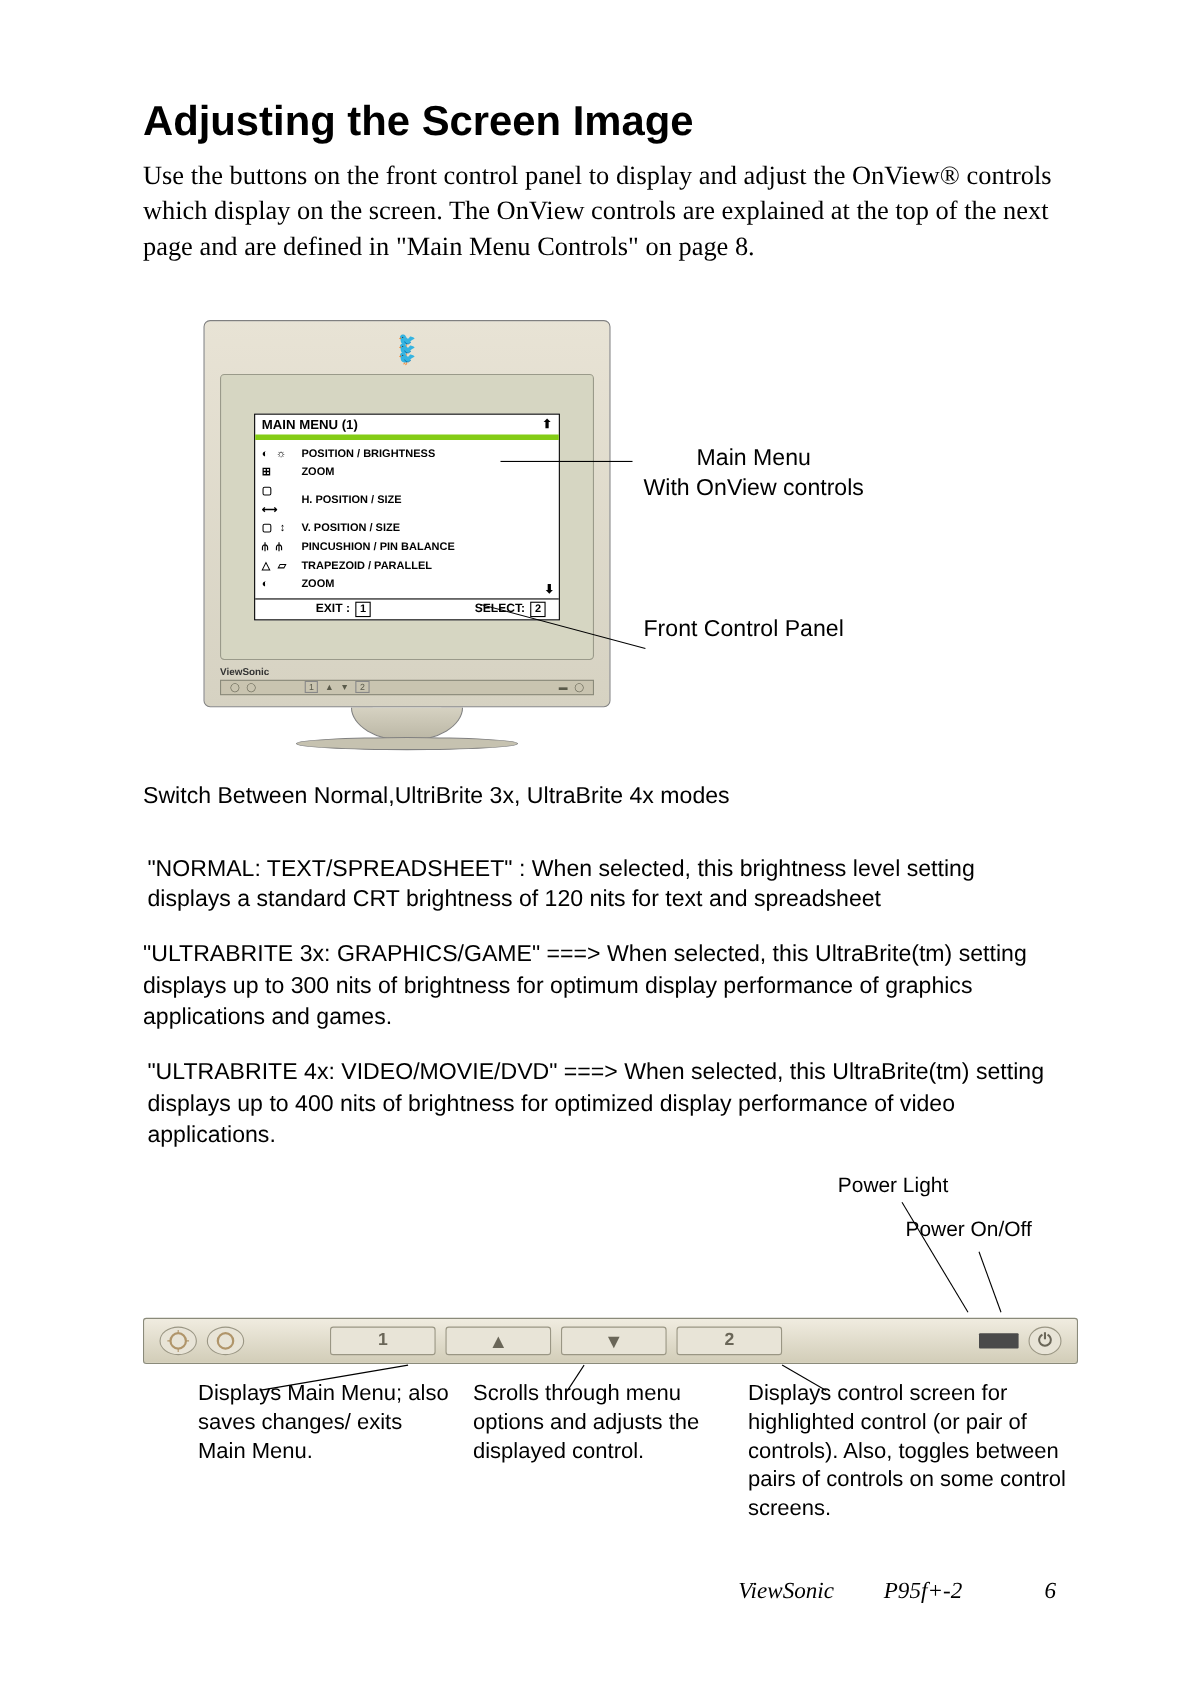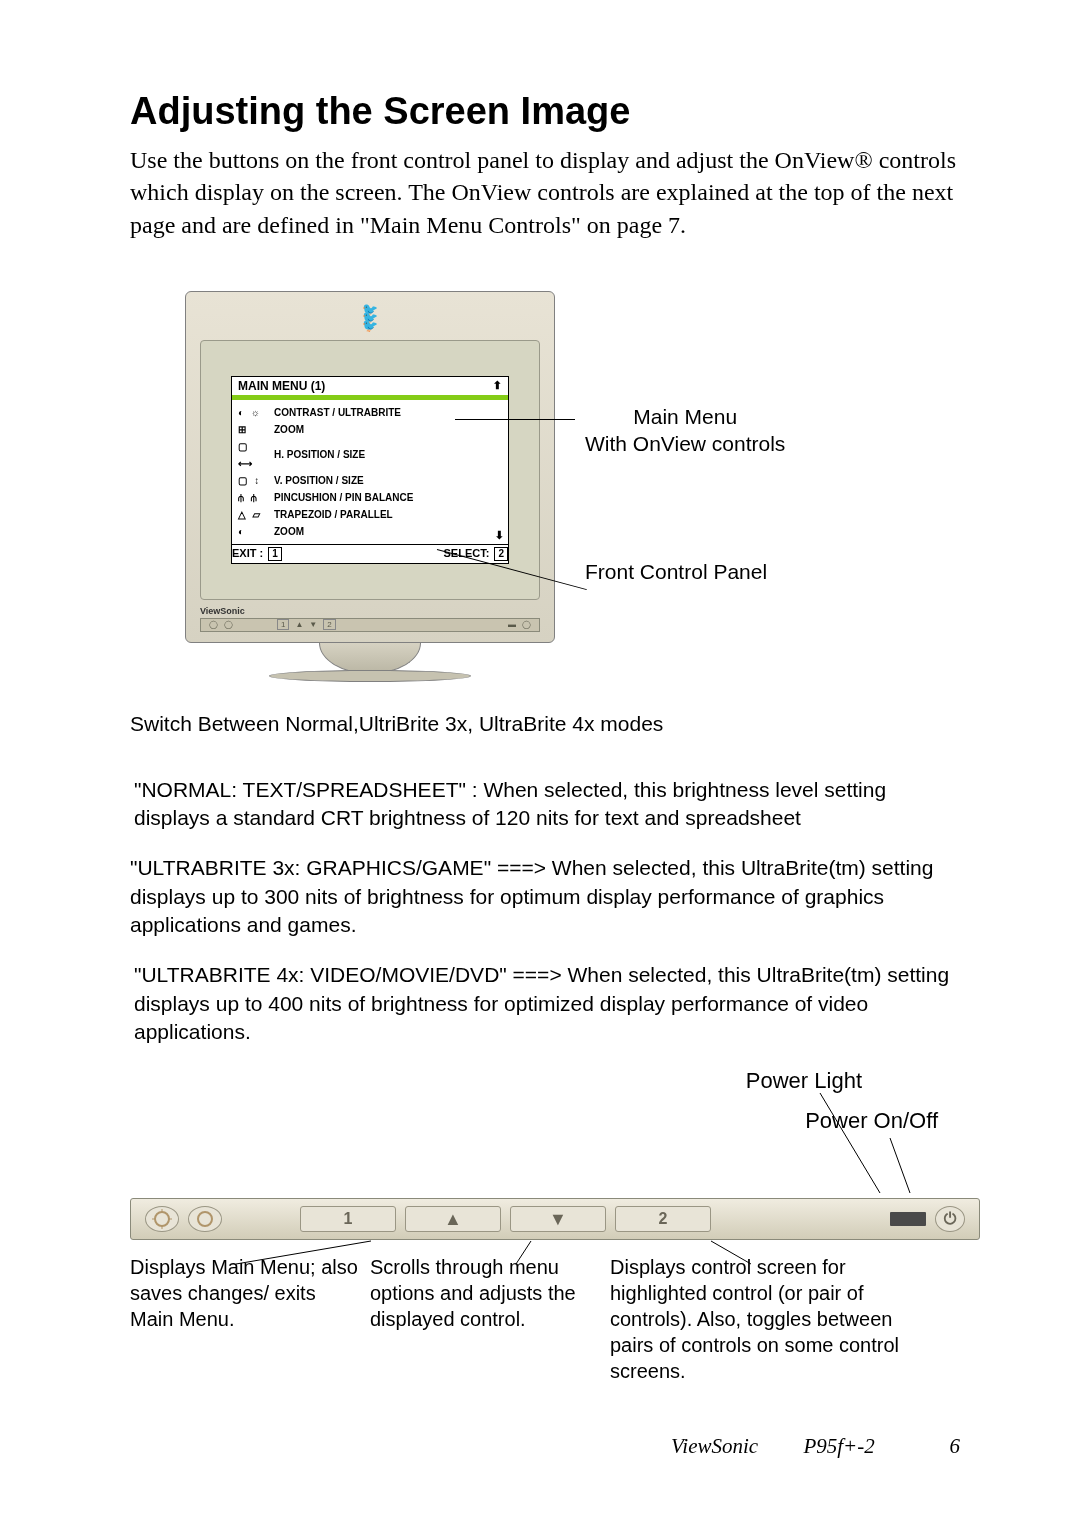--- a/index.html
+++ b/index.html
@@ -94,24 +94,25 @@
   }
   .osd-icons {
     width: 30px;
     display: inline-block;
     font-family: Arial, sans-serif;
     letter-spacing: 2px;
   }
   .osd-footer {
     font-size: 11px;
     font-weight: bold;
-    padding: 2px 0;
+    padding: 2px 12px;
     display: flex;
     justify-content: space-between;
     align-items: center;
+    margin-left: 43px;
   }
   .keycap {
     display: inline-block;
     border: 1px solid #000;
     padding: 0 3px;
     font-size: 10px;
     line-height: 12px;
     margin-left: 2px;
   }
   .arrow-osd {
@@ -195,21 +196,21 @@
     font-family: Arial, sans-serif;
     font-size: 21px;
     line-height: 1.35;
     margin: 0 0 22px 4px;
     max-width: 820px;
   }
 
   
   .power-labels {
     font-family: Arial, sans-serif;
-    font-size: 22px;
+    font-size: 19px;
     text-align: center;
     position: relative;
     height: 130px;
     margin-right: 30px;
   }
   .power-light {
     position: absolute;
     right: 88px;
     top: 0;
   }
@@ -251,22 +252,23 @@
   .btn2 { width: 96px; }
   .rect-small { width: 36px; background:#4a4a4a; height:14px; border-radius:1px; border:none;}
   .pwr-btn { width: 30px; border-radius:50%; }
   .spacer { flex: 1; }
 
   .panel-callouts {
     display: flex;
     font-family: Arial, sans-serif;
     font-size: 20px;
     line-height: 1.3;
-    gap: 10px;
-    position: relative;
+    gap: 20px;
+    position: relative;
+    justify-content: flex-end;
   }
   .co1 { width: 230px; }
   .co2 { width: 230px; }
   .co3 { width: 300px; }
   .footer {
     margin-top: 50px;
     text-align: right;
     font-family: "Times New Roman", serif;
     font-style: italic;
     font-size: 21px;
@@ -285,36 +287,36 @@
   .callout-svg {
     position: absolute;
     pointer-events: none;
   }
 </style>
 </head>
 <body>
 
 <div class="page">
   <h1>Adjusting the Screen Image</h1>
-  <p class="intro">Use the buttons on the front control panel to display and adjust the OnView® controls which display on the screen. The OnView controls are explained at the top of the next page and are defined in "Main Menu Controls" on page  7.</p>
+  <p class="intro">Use the buttons on the front control panel to display and adjust the OnView® controls which display on the screen. The OnView controls are explained at the top of the next page and are defined in "Main Menu Controls" on page  8.</p>
 
   <div class="figure-row">
     <div class="monitor">
       <div class="monitor-body">
         <div class="bird-logo">🐦🐦🐦</div>
         <div class="screen">
           <div class="osd">
             <div class="osd-title">
               <span>MAIN MENU (1)</span>
               <span class="arrow-osd">⬆</span>
             </div>
             <div class="osd-items" id="osd-items">
               <div class="osd-item">
                   <span class="osd-icons">◐ ☼</span>
-                  <span>CONTRAST / ULTRABRITE</span>
+                  <span>POSITION / BRIGHTNESS</span>
                 </div>
                 <div class="osd-item">
                   <span class="osd-icons">⊞</span>
                   <span>ZOOM</span>
                 </div>
                 <div class="osd-item">
                   <span class="osd-icons">▢ ⟷</span>
                   <span>H. POSITION / SIZE</span>
                 </div>
                 <div class="osd-item">

